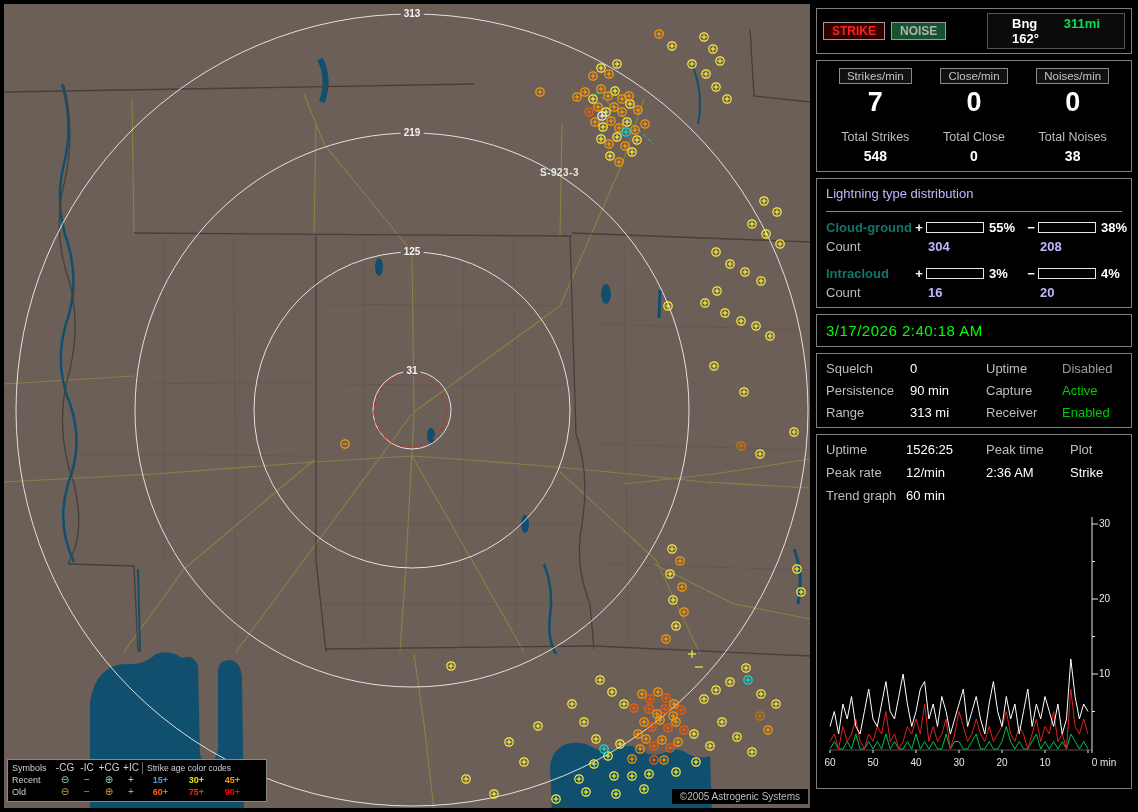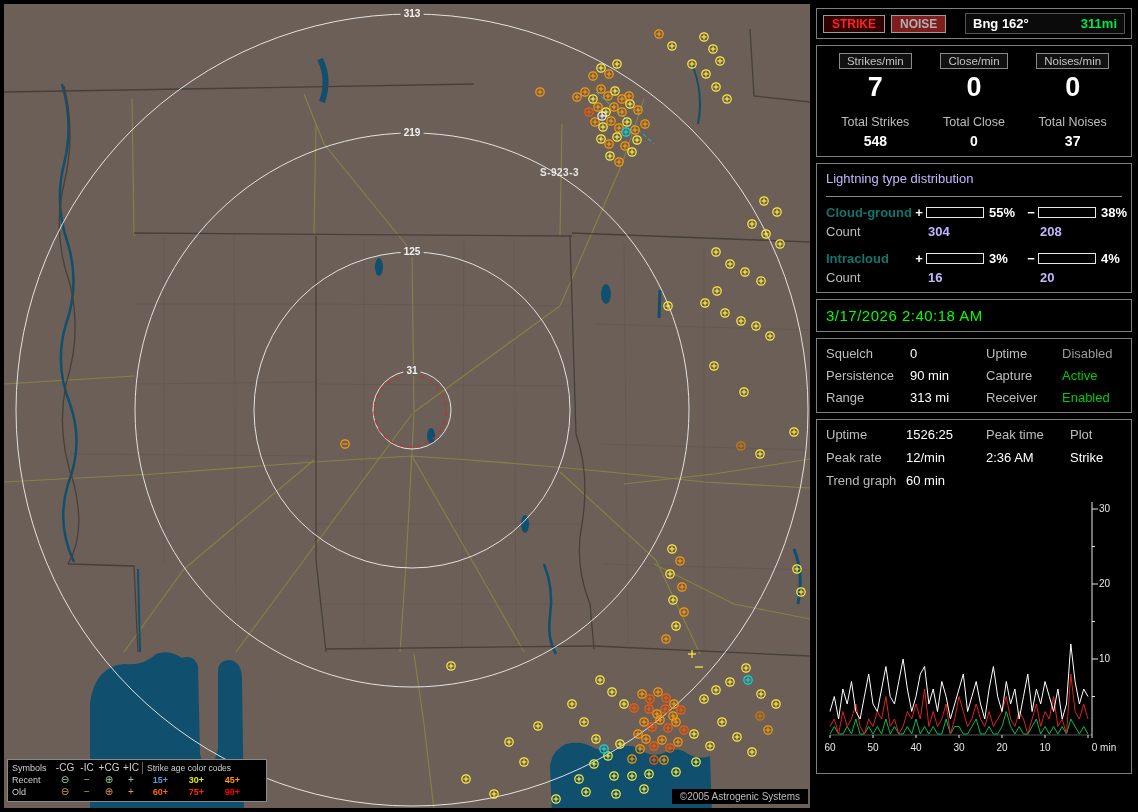--- a/index.html
+++ b/index.html
@@ -18,23 +18,23 @@
   .lg-sym{text-align:center;font-size:10px}
   .lg-age{text-align:center;font-weight:bold;border-left:1px solid transparent}
   .lg-age:first-of-type{border-left:1px solid #666}
   
   .sidebar{position:absolute;left:816px;top:8px;width:316px;color:#c4c4c4;font-size:13px}
   .panel{background:#000;border:1px solid #7e7e7e;margin-bottom:6px;padding:7px 9px}
   .header-panel{display:flex;align-items:center;padding:4px 6px}
   .btn{display:inline-block;border:1px solid #9a9a9a;padding:1px 8px;font-size:12px;font-weight:bold;
     margin-right:6px;cursor:default}
   .strike-btn{background:#300; color:#ff2222}
-  .noise-btn{background:#7f1d1d;color:#b0b0b0}
-  .bng-box{margin-left:auto;width:160px;background:#0b0b0b;border:1px solid #555;display:flex;
-    justify-content:space-between;padding:2px 7px;font-weight:bold;font-size:13px}
+  .noise-btn{background:#14532d;color:#b0b0b0}
+  .bng-box{margin-left:auto;width:138px;background:#0b0b0b;border:1px solid #555;display:flex;
+    justify-content:space-between;padding:2px 24px;font-weight:bold;font-size:13px}
   .bng-label{color:#fff}
   .bng-range{color:#00e64d}
   .rates-grid{display:grid;grid-template-columns:1fr 1fr 1fr;text-align:center;row-gap:2px}
   .rate-label{display:inline-block;border:1px solid #8a8a8a;background:#111;color:#c4c4c4;
     font-size:11.5px;padding:1px 7px}
   .rate-value{color:#fff;font-size:27px;font-weight:bold;line-height:32px}
   .total-label{color:#bdbdbd;font-size:12.5px;margin-top:10px}
   .total-value{color:#fff;font-size:14px;font-weight:bold;margin-top:2px}
   .dist-title{color:#c4b5fd;border-bottom:1px solid #8a8a8a;padding-bottom:10px;margin-bottom:8px;font-size:13px}
   .dist-row{display:grid;grid-template-columns:86px 14px 58px 40px 14px 58px 36px;align-items:center;
@@ -925,21 +925,21 @@
       <div><span class="rate-label">Close/min</span></div>
       <div><span class="rate-label">Noises/min</span></div>
       <div class="rate-value">7</div>
       <div class="rate-value">0</div>
       <div class="rate-value">0</div>
       <div class="total-label">Total Strikes</div>
       <div class="total-label">Total Close</div>
       <div class="total-label">Total Noises</div>
       <div class="total-value">548</div>
       <div class="total-value">0</div>
-      <div class="total-value">37</div>
+      <div class="total-value">38</div>
     </div>
   </div>
 
   <div class="panel">
     <div class="dist-title">Lightning type distribution</div>
     <div class="dist-row">
       <span class="dist-name">Cloud-ground</span>
       <span class="dist-sign">+</span>
       <span class="bar"><span class="bar-fill" style="width: 99%; background: rgb(221, 17, 17);"></span></span>
       <span class="dist-pct">55%</span>

